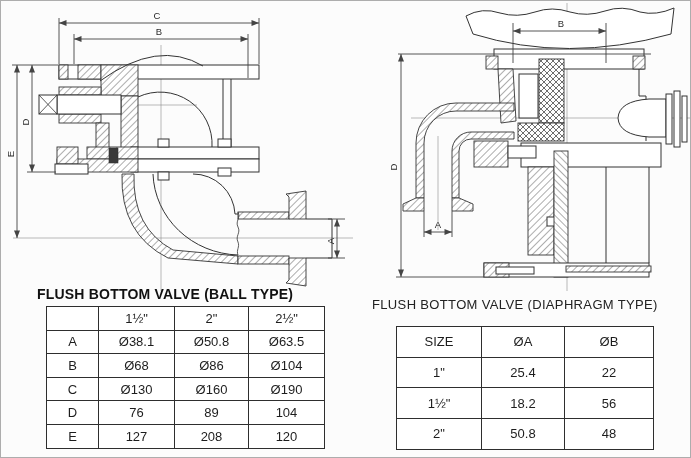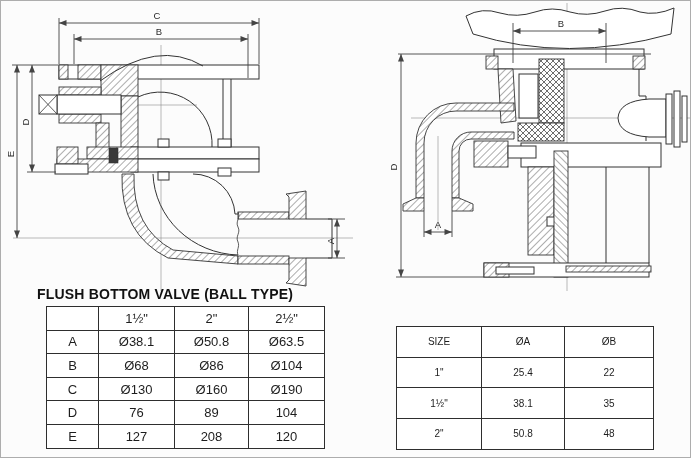--- a/index.html
+++ b/index.html
@@ -9,21 +9,21 @@
   .title-ball{position:absolute;left:36px;top:285px;font-size:14px;font-weight:bold;color:#111;
               letter-spacing:.2px;white-space:nowrap;}
   .title-dia{position:absolute;left:371px;top:296px;font-size:13px;font-weight:normal;color:#222;
              letter-spacing:.35px;white-space:nowrap;}
   table.dim{position:absolute;border-collapse:collapse;table-layout:fixed;background:#fff;}
   table.dim td{border:1px solid #2e2e2e;text-align:center;vertical-align:middle;color:#1d1d1d;
                padding:0;overflow:hidden;}
   .t-ball{left:45px;top:305px;width:278px;}
   .t-ball td{height:22.6px;font-size:13px;}
   .t-dia{left:395px;top:325px;width:257px;}
-  .t-dia td{height:29.7px;font-size:10px;}
+  .t-dia td{height:29.7px;font-size:13px;}
   
   .ol{fill:#fff;stroke:#333;stroke-width:1;}
   .ln{fill:none;stroke:#333;stroke-width:1;}
   .thin{fill:none;stroke:#333;stroke-width:.8;}
   .cl{fill:none;stroke:#8a8a8a;stroke-width:.6;}
   .dm{fill:none;stroke:#444;stroke-width:.9;}
   .dt{font-size:9.5px;fill:#2a2a2a;}
   .dark{fill:#3a3a3a;stroke:#333;stroke-width:.6;}
   .hl{fill:url(#pL1);stroke:#333;stroke-width:.9;}
   .hr{fill:url(#pR1);stroke:#333;stroke-width:.9;}
@@ -213,20 +213,21 @@
     </g>
     <g>
       <line class="dm" x1="63" y1="231" x2="91" y2="231" marker-start="url(#aR)" marker-end="url(#aR)"></line>
       <line class="dm" x1="63" y1="210" x2="63" y2="236"></line>
       <line class="dm" x1="91" y1="210" x2="91" y2="236"></line>
       <text class="dt" x="77" y="227" text-anchor="middle">A</text>
     </g>
   </svg>
 
   <div class="title-ball">FLUSH BOTTOM VALVE (BALL TYPE)</div>
+  <div class="title-dia">FLUSH BOTTOM VALVE (DIAPHRAGM TYPE)</div>
 
   <table class="dim t-ball">
     <colgroup>
         <col style="width:52px">
         <col style="width:76px">
         <col style="width:74px">
         <col style="width:76px">
       </colgroup>
     <tbody>
       <tr>
@@ -280,22 +281,22 @@
         <td>ØA</td>
         <td>ØB</td>
       </tr>
       <tr>
         <td>1"</td>
         <td>25.4</td>
         <td>22</td>
       </tr>
       <tr>
         <td>1½"</td>
-        <td>38.1</td>
-        <td>35</td>
+        <td>18.2</td>
+        <td>56</td>
       </tr>
       <tr>
         <td>2"</td>
         <td>50.8</td>
         <td>48</td>
       </tr>
     </tbody>
   </table>
 
 </div>

